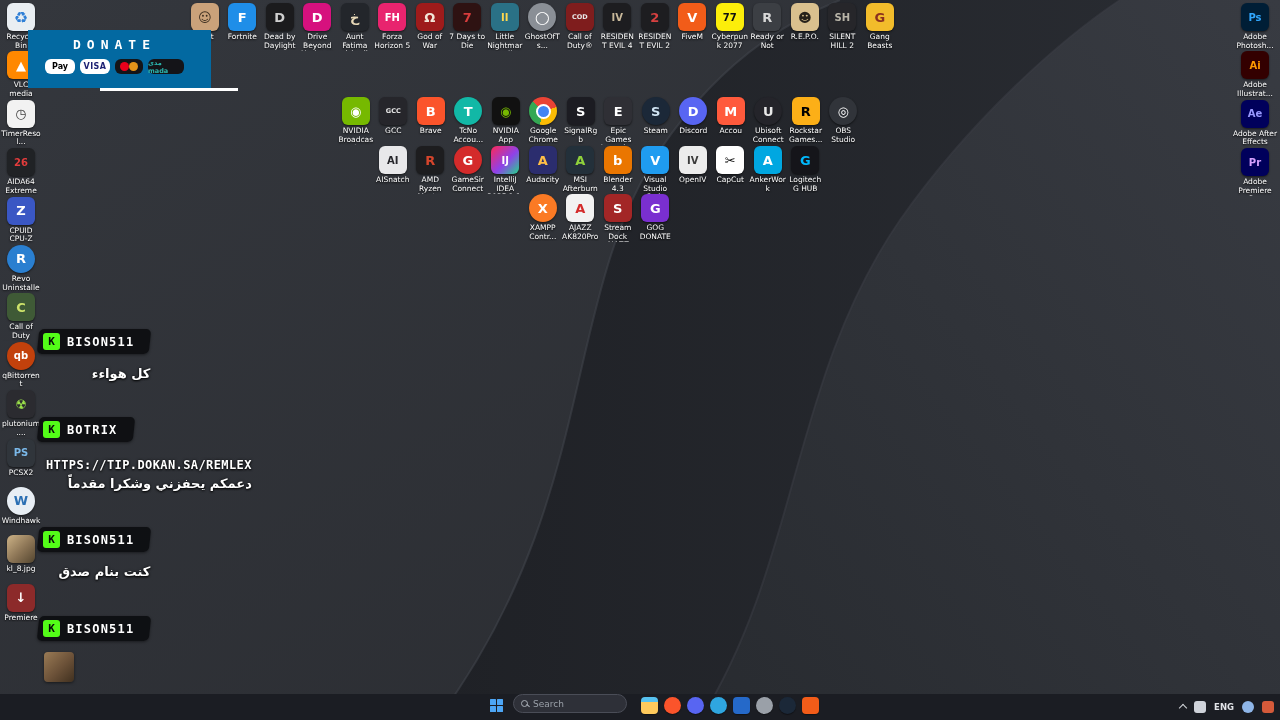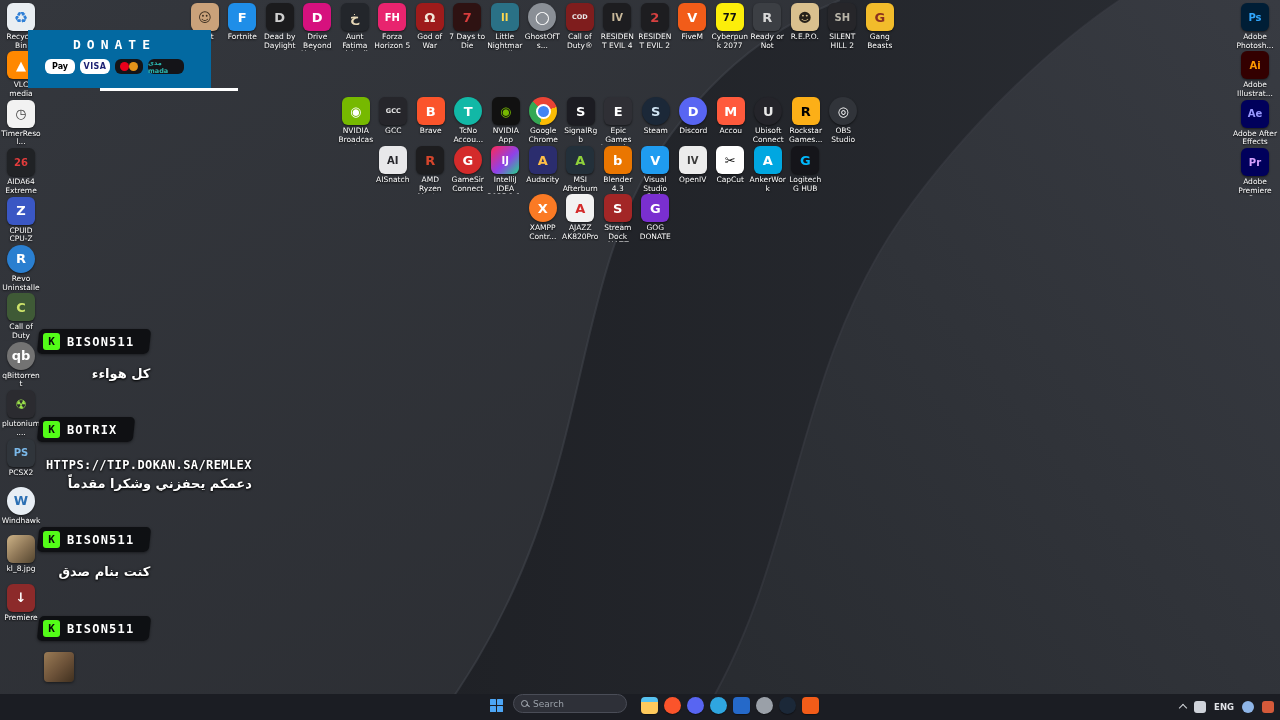--- a/index.html
+++ b/index.html
@@ -127,21 +127,21 @@
       </div>
       <div class="icon-cell">
         <div class="icon-art art-revo-uninstaller" style="background: rgb(42, 127, 208); color: rgb(255, 255, 255); border-radius: 50%;">R</div>
         <div class="icon-label">Revo Uninstaller</div>
       </div>
       <div class="icon-cell">
         <div class="icon-art art-cod-modern-warfare" style="background: rgb(63, 90, 54); color: rgb(205, 227, 106);">C</div>
         <div class="icon-label">Call of Duty Modern...</div>
       </div>
       <div class="icon-cell">
-        <div class="icon-art art-qbittorrent" style="background: #737373; color: rgb(255, 255, 255); border-radius: 50%; font-size: 13px;">qb</div>
+        <div class="icon-art art-qbittorrent" style="background: #c2410c; color: rgb(255, 255, 255); border-radius: 50%; font-size: 10px;">qb</div>
         <div class="icon-label">qBittorrent</div>
       </div>
       <div class="icon-cell">
         <div class="icon-art art-plutonium" style="background: rgb(43, 43, 48); color: rgb(155, 226, 74);">☢</div>
         <div class="icon-label">plutonium....</div>
       </div>
       <div class="icon-cell">
         <div class="icon-art art-pcsx2" style="background: rgb(48, 53, 59); color: rgb(122, 184, 232); font-size: 10px;">PS</div>
         <div class="icon-label">PCSX2</div>
       </div>

